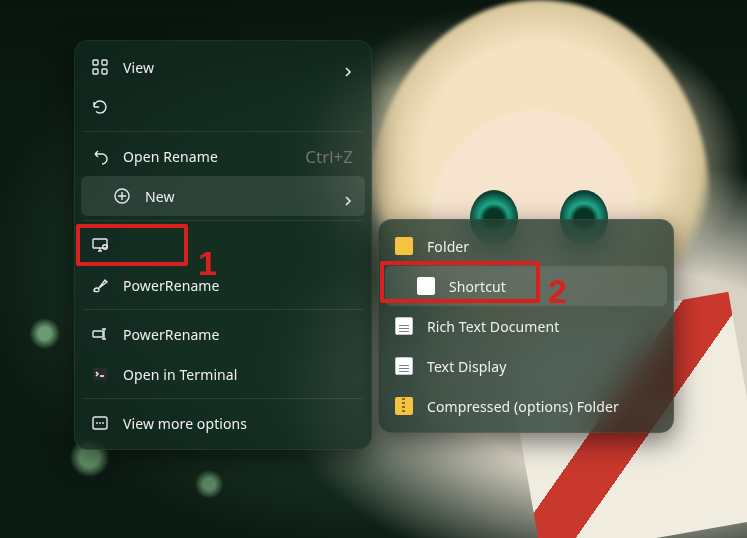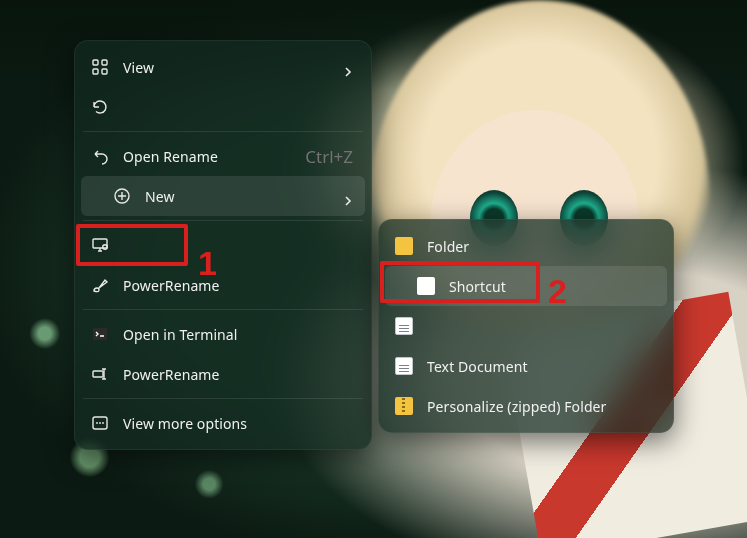--- a/index.html
+++ b/index.html
@@ -174,36 +174,36 @@
           <path d="M3 15c0-2 1-3 3-3 1 0 2 1 2 2 0 2-2 2-5 1zM8 12l6-8 2 2-8 6"></path>
         </svg>
     </span>
     <span class="label">PowerRename</span>
   </div>
 
   <div class="sep"></div>
 
   <div class="item">
     <span class="icon">
-      <svg viewBox="0 0 18 18">
-          <rect x="2" y="3" width="14" height="12" rx="1" fill="#2b2b2b" stroke="none"></rect>
-          <path d="M5 7l2 2-2 2M9 11h4" stroke="#fff"></path>
-        </svg>
-    </span>
-    <span class="label">Open in Terminal</span>
-  </div>
-
-  <div class="item">
-    <span class="icon">
       <svg viewBox="0 0 18 18" stroke="#3ea3ff">
           <rect x="2" y="6" width="10" height="6" rx="1"></rect>
           <path d="M13 4v10M11 4h4M11 14h4"></path>
         </svg>
     </span>
     <span class="label">PowerRename</span>
+  </div>
+
+  <div class="item">
+    <span class="icon">
+      <svg viewBox="0 0 18 18">
+          <rect x="2" y="3" width="14" height="12" rx="1" fill="#2b2b2b" stroke="none"></rect>
+          <path d="M5 7l2 2-2 2M9 11h4" stroke="#fff"></path>
+        </svg>
+    </span>
+    <span class="label">Open in Terminal</span>
   </div>
 
   <div class="sep"></div>
 
   <div class="item">
     <span class="icon">
       <svg viewBox="0 0 18 18">
           <rect x="2" y="3" width="14" height="12" rx="2"></rect>
           <circle cx="6" cy="9" r="0.9" fill="#e9e9e9" stroke="none"></circle>
           <circle cx="9" cy="9" r="0.9" fill="#e9e9e9" stroke="none"></circle>
@@ -221,29 +221,30 @@
     <span class="label">Folder</span>
   </div>
 
   <div class="item hover">
     <span class="fico shortcut"></span>
     <span class="label">Shortcut</span>
   </div>
 
   <div class="item">
     <span class="fico doc lines"></span>
+    <span class="label">Rich Text Document</span>
   </div>
 
   <div class="item">
     <span class="fico doc lines"></span>
-    <span class="label">Text Document</span>
+    <span class="label">Text Display</span>
   </div>
 
   <div class="item">
     <span class="fico zip"></span>
-    <span class="label">Personalize (zipped) Folder</span>
+    <span class="label">Compressed (options) Folder</span>
   </div>
 </div>
 
 <div class="anno a1"></div>
 <div class="anno a2"></div>
 <div class="num n1">1</div>
 <div class="num n2">2</div>
 
 </body></html>

